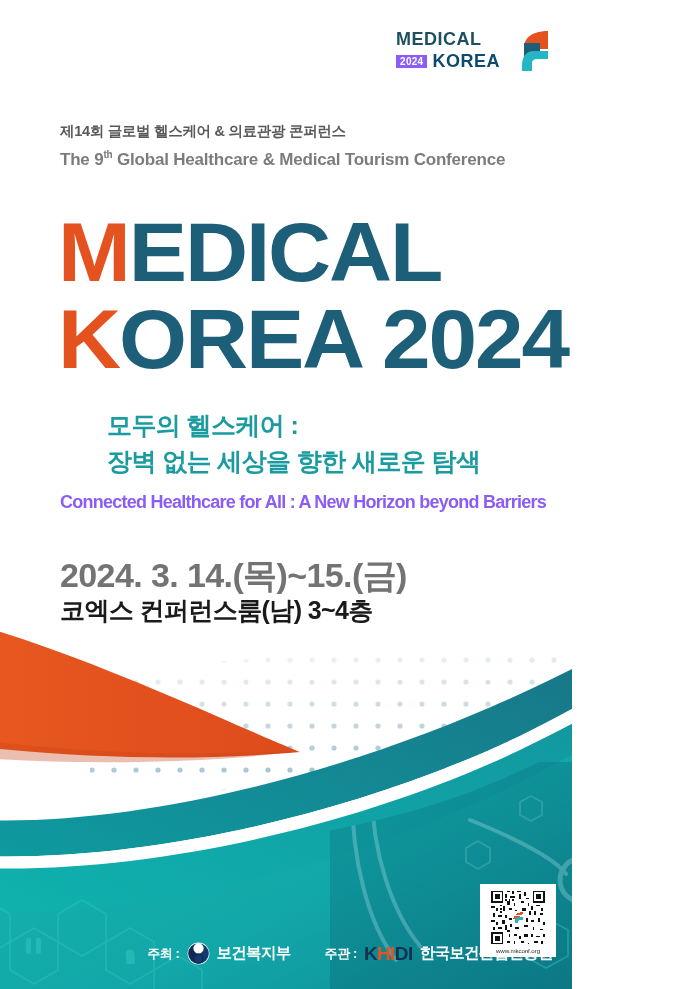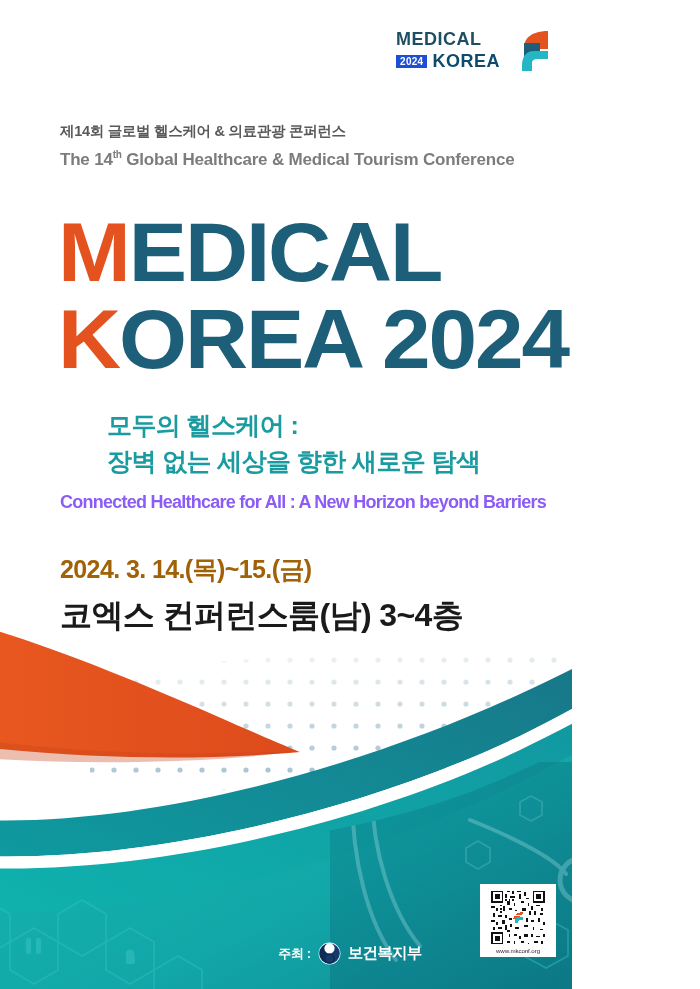--- a/index.html
+++ b/index.html
@@ -29,21 +29,21 @@
     line-height:1;
   }
   .brand-line1{
     font-size:18px;font-weight:bold;color:#1d4f63;
     letter-spacing:.5px;
   }
   .brand-line2{
     display:flex;align-items:center;gap:5px;margin-top:4px;
   }
   .brand-year{
-    background:#1d4ed8;color:#ffffff;
+    background:#8b5cf6;color:#ffffff;
     font-size:10px;font-weight:bold;
     padding:2px 4px 1px 4px;letter-spacing:.3px;
     line-height:1;
   }
   .brand-korea{
     font-size:18px;font-weight:bold;color:#0c4a6e;letter-spacing:.5px;
   }
   .brand-mark{
     position:relative;width:46px;height:46px;margin-left:4px;
   }
@@ -83,26 +83,26 @@
   }
   .sub-en{
     position:absolute;left:60px;top:492px;
     font-size:18px;font-weight:bold;color:#8b5cf6;
     letter-spacing:-.75px;white-space:nowrap;
   }
 
   
   .dateline{
     position:absolute;left:60px;top:553px;
-    font-size:25px;font-weight:bold;color:#a16207;
+    font-size:34px;font-weight:bold;color:#737373;
     letter-spacing:-.6px;
   }
   .venue{
     position:absolute;left:60px;top:594px;
-    font-size:32px;font-weight:bold;color:#1a1a1a;
+    font-size:25px;font-weight:bold;color:#1a1a1a;
     letter-spacing:-.6px;
   }
 
   
   .wave-art{
     position:absolute;left:0;top:612px;
     width:700px;height:377px;
     overflow:hidden;
   }
   .wave-svg{position:absolute;left:0;top:0;}
@@ -163,21 +163,21 @@
       <svg width="46" height="46" viewBox="0 0 46 46">
         <path d="M44 4 C36 4 26 6 22 13 C19 18 22 22 27 22 L44 22 Z" fill="#e4521f"></path>
         <path d="M20 16 L36 16 L36 30 L20 30 Z" fill="#1d5f79"></path>
         <path d="M44 24 L30 24 C22 24 18 30 18 38 L18 44 L28 44 L28 36 C28 33 30 32 34 32 L44 32 Z" fill="#24b6c4"></path>
       </svg>
     </div>
   </div>
 
   <div class="kicker-kr">제14회 글로벌 헬스케어 &amp; 의료관광 콘퍼런스</div>
   <div class="kicker-en">
-    <span>The 14</span><sup>th</sup><span> Global Healthcare &amp; Medical Tourism Conference</span>
+    <span>The 9</span><sup>th</sup><span> Global Healthcare &amp; Medical Tourism Conference</span>
   </div>
 
   <div class="title-block">
     <div class="title-row"><span class="hl">M</span><span>EDICAL</span></div>
     <div class="title-row title-row2"><span class="hl">K</span><span>OREA 2024</span></div>
   </div>
 
   <div class="sub-kr">
     <div>모두의 헬스케어 :</div>
     <div>장벽 없는 세상을 향한 새로운 탐색</div>
@@ -307,20 +307,25 @@
     <div class="org-group">
       <span class="org-label">주최 :</span>
       <svg class="gov-emblem" viewBox="0 0 40 40">
         <circle cx="20" cy="20" r="19" fill="#ffffff"></circle>
         <path d="M20 2 A18 18 0 0 1 20 38 A9 9 0 0 1 20 20 A9 9 0 0 0 20 2 Z" fill="#163a6e"></path>
         <path d="M20 38 A18 18 0 0 1 20 2 A9 9 0 0 0 20 20 A9 9 0 0 1 20 38 Z" fill="#0e2a55"></path>
         <circle cx="20" cy="11" r="6.6" fill="#ffffff"></circle>
         <circle cx="20" cy="29" r="6.6" fill="#163a6e"></circle>
       </svg>
       <span class="org-name">보건복지부</span>
+    </div>
+    <div class="org-group">
+      <span class="org-label">주관 :</span>
+      <span class="khidi-logo"><span>K</span><span class="hi">HI</span><span>DI</span></span>
+      <span class="org-name">한국보건산업진흥원</span>
     </div>
   </div>
 
   <div class="qr-card">
     <svg class="qr-img" viewBox="0 0 33 33" shape-rendering="crispEdges">
       <rect width="33" height="33" fill="#ffffff"></rect>
       <g fill="#111111">
 
         <rect x="1" y="1" width="7" height="7"></rect>
           <rect x="2" y="2" width="5" height="5" fill="#fff"></rect>

